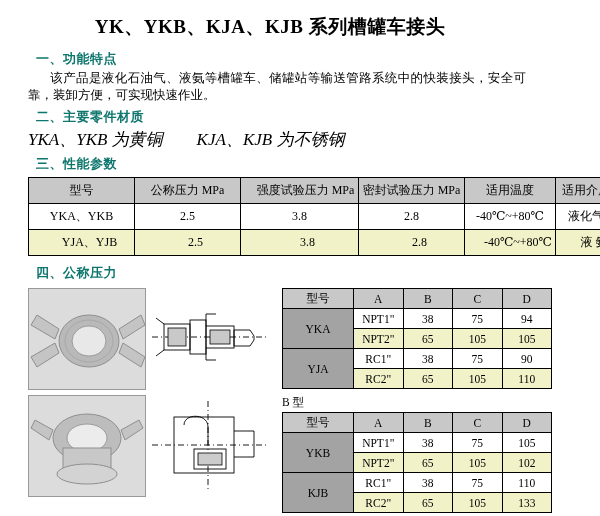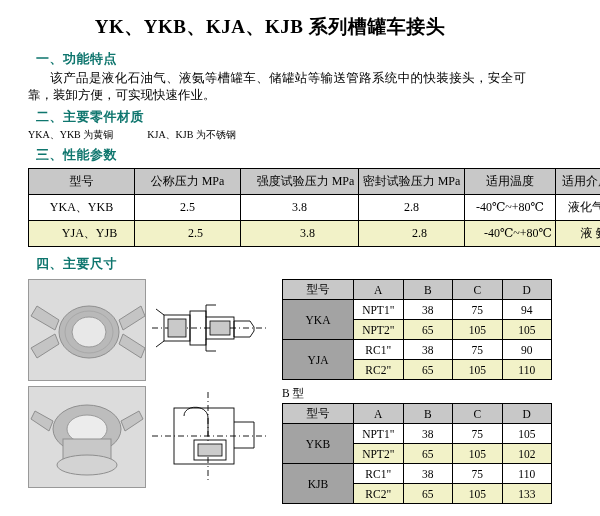--- a/index.html
+++ b/index.html
@@ -41,22 +41,23 @@
     font-size: 12.5px;
     line-height: 17px;
     margin: 0 0 0 14px;
     text-align: justify;
   }
   .para .indent {
     display: inline-block;
     width: 22px;
   }
   .matline {
-    font-size: 10px;
+    font-size: 17px;
     margin: 2px 0 0 14px;
+    font-style: italic;
   }
   .matline .gap {
     display: inline-block;
     width: 34px;
   }
 
   
   table {
     border-collapse: collapse;
   }
@@ -195,21 +196,21 @@
         <td>YJA、YJB</td>
         <td>2.5</td>
         <td>3.8</td>
         <td>2.8</td>
         <td>-40℃~+80℃</td>
         <td>液 氨</td>
       </tr>
     </tbody>
   </table>
 
-  <div class="section-head" style="margin-top:8px;">四、主要尺寸</div>
+  <div class="section-head" style="margin-top:8px;">四、公称压力</div>
 
   <div class="dims">
 
     <div class="dim-row">
       <div class="photo">
         <svg width="116" height="100" viewBox="0 0 116 100">
           <rect x="0" y="0" width="116" height="100" fill="#dcdcdc"></rect>
           <ellipse cx="60" cy="52" rx="30" ry="26" fill="#b9b9b9" stroke="#8f8f8f"></ellipse>
           <ellipse cx="60" cy="52" rx="17" ry="15" fill="#e8e8e8" stroke="#9a9a9a"></ellipse>
           <path d="M30 40 L8 26 L2 36 L26 50 Z" fill="#c4c4c4" stroke="#8f8f8f"></path>

